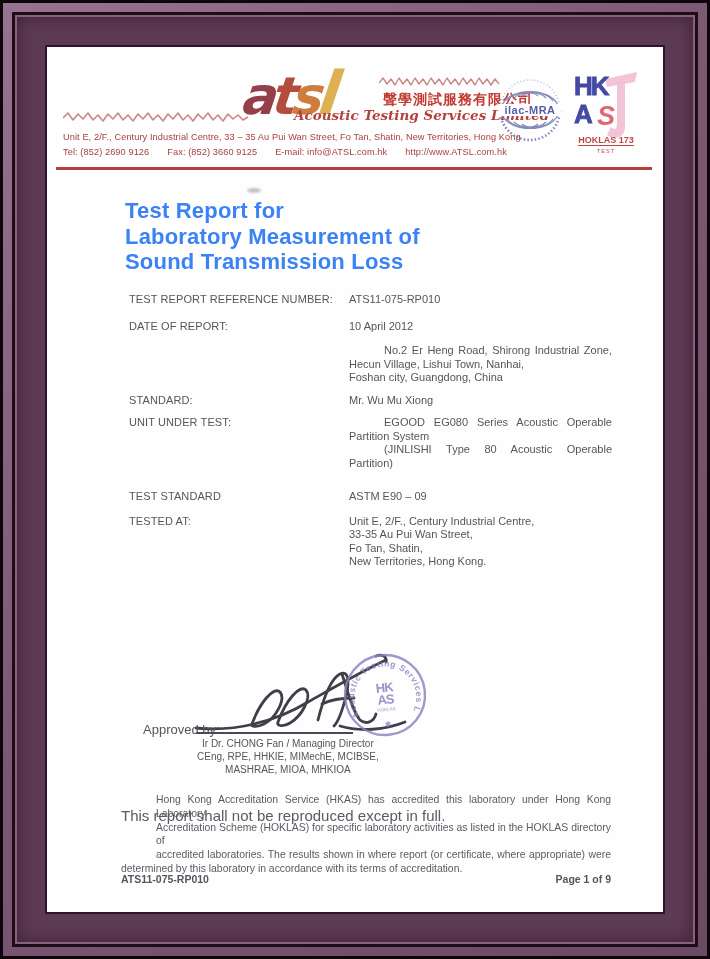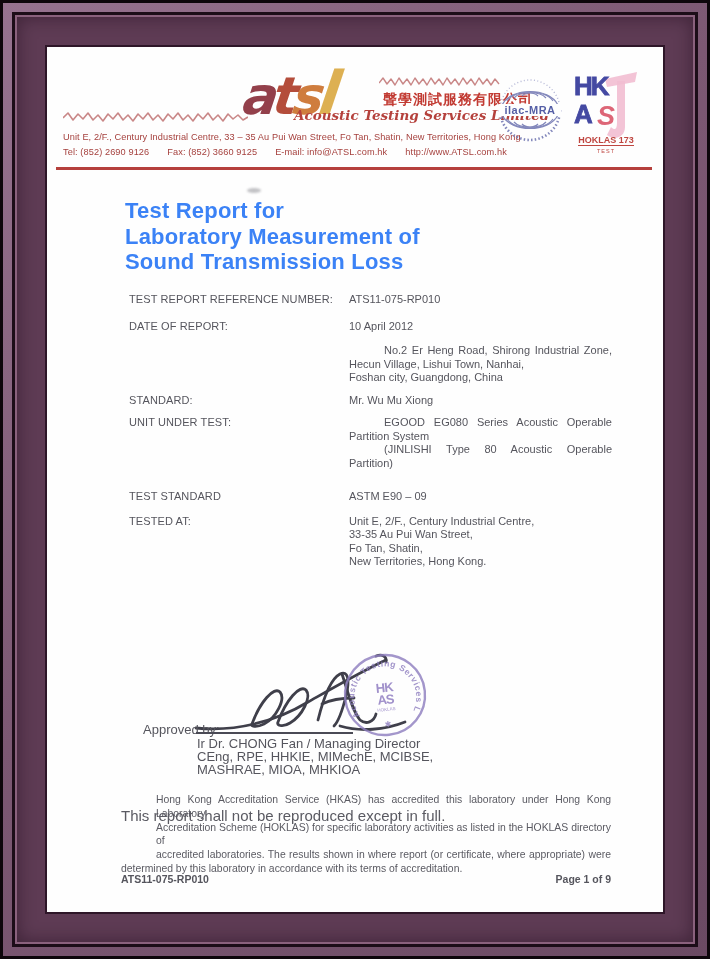--- a/index.html
+++ b/index.html
@@ -34,21 +34,21 @@
   .fields{left:82px;top:246px;width:486px;}
   .frow{display:flex;font-size:11px;font-weight:normal;line-height:13.5px;}
   .flabel{width:220px;flex:0 0 220px;letter-spacing:.1px;}
   .fvalue{width:263px;}
   .just{text-align:justify;text-align-last:justify;padding-left:35px;}
   .mb13{margin-bottom:13px}.mb11{margin-bottom:11px}.mb9{margin-bottom:9px}.mb30{margin-bottom:20px}
 
   
   .approved{left:96px;top:675px;font-size:13px;}
   .sigline{left:149px;top:685px;width:157px;height:1.5px;background:#4a4a55;}
-  .names{left:150px;top:690px;font-size:13px;line-height:13px;}
+  .names{left:150px;top:690px;font-size:10px;line-height:13px;text-align:center;}
   .stamp{opacity:.82;transform:rotate(-6deg);}
 
   
   .para{left:74px;top:746px;width:490px;font-size:10.4px;line-height:13.8px;color:#5a5a62;}
   .note{left:74px;top:760px;font-size:15px;color:#5a5a62;}
   .footrow{left:74px;top:826px;width:490px;display:flex;justify-content:space-between;
     font-size:10.5px;font-weight:600;color:#55555d;}
 </style>
 </head>
 <body>

